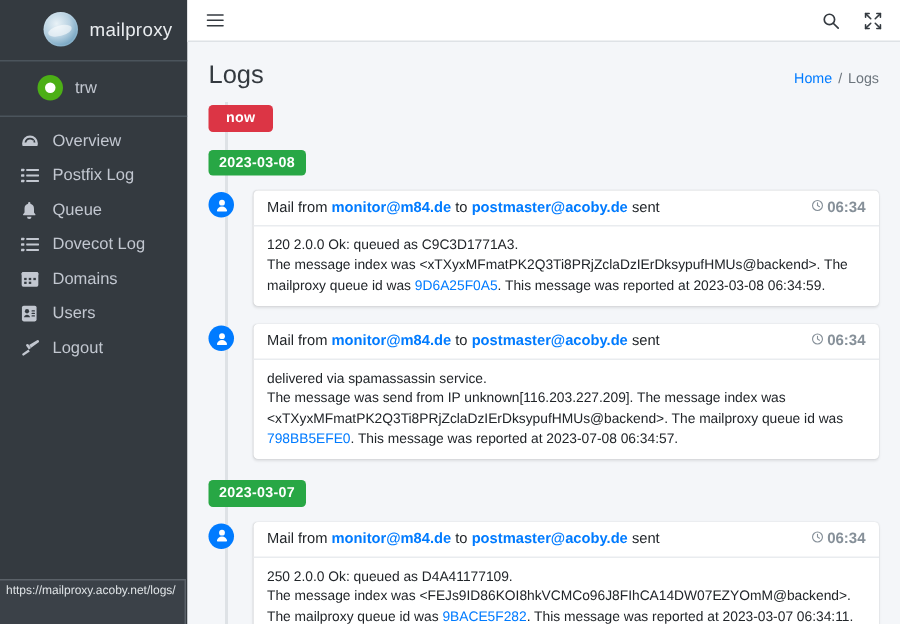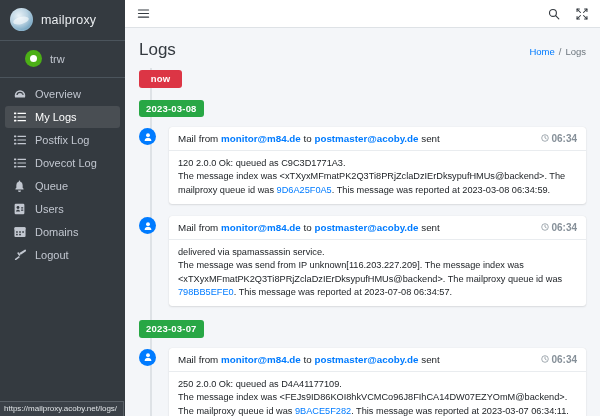--- a/index.html
+++ b/index.html
@@ -15,20 +15,21 @@
   .sidebar {
     width: 125px; height: 416px; flex: 0 0 125px;
     background: #343a40; color: #c2c7d0;
     display: flex; flex-direction: column;
     position: relative;
   }
   .brand {
     display: flex; align-items: center; gap: 8px;
     padding: 8px 10px 9px 10px;
     border-bottom: 1px solid #4b545c;
+    justify-content: flex-end;
   }
   .brand-logo {
     width: 23px; height: 23px; border-radius: 50%;
     background: radial-gradient(circle at 38% 34%, #e9f2f7 0%, #b9d2e2 42%, #7aa8c4 72%, #4d7f9e 100%);
     box-shadow: 0 0 0 1px rgba(255,255,255,.12) inset;
     flex: 0 0 auto; position: relative; overflow: hidden;
   }
   .brand-logo::after {
     content: ""; position: absolute; left: 3px; top: 9px;
     width: 16px; height: 7px; border-radius: 50%;
@@ -119,21 +120,21 @@
   .card-head .ttl { white-space: nowrap; overflow: hidden; text-overflow: ellipsis; }
   .card-head a { color: #007bff; text-decoration: none; font-weight: bold; cursor: pointer; }
   .card-time { color: #869099; font-size: 10px; display: flex; align-items: flex-end; gap: 2px; white-space: nowrap; flex: 0 0 auto; padding-left: 6px; font-weight: bold; }
   .card-body { padding: 6px 9px 7px 9px; font-size: 9.2px; color: #212529; line-height: 1.45; word-break: break-word; }
   .card-body .qid { color: #007bff; text-decoration: none; cursor: pointer; }
 
   
   .statusbar {
     position: absolute; left: 0; bottom: 0; z-index: 20;
     background: #3b4148; color: #dfe3e6;
-    font-size: 8px; padding: 2px 6px 3px 4px;
+    font-size: 8px; padding: 2px 6px 18px 4px;
     border-top: 1px solid #5a6168; border-right: 1px solid #5a6168;
     font-family: "Liberation Sans", sans-serif;
     max-width: 150px; white-space: nowrap; overflow: hidden;
   }
 </style>
 </head>
 <body>
 
 <div id="app">
 
@@ -155,102 +156,89 @@
 
       <div class="nav-item">
         <span class="nav-ico">
           <svg width="12" height="12" viewBox="0 0 16 16" fill="currentColor">
               <path d="M8 3a7 7 0 0 0-7 7c0 .9.17 1.76.47 2.55h13.06c.3-.79.47-1.65.47-2.55a7 7 0 0 0-7-7zm0 2.1a4.9 4.9 0 0 1 4.85 4.2h-1.6A3.3 3.3 0 0 0 8 6.7a3.3 3.3 0 0 0-3.25 2.6h-1.6A4.9 4.9 0 0 1 8 5.1zm2.9 2.2-2.2 2.05a1 1 0 1 0 .72.73L11.6 8z"></path>
             </svg>
         </span>
         <span>Overview</span>
       </div>
 
-      <div class="nav-item active">
+
+      <div class="nav-item">
         <span class="nav-ico">
           <svg width="12" height="12" viewBox="0 0 16 16" fill="currentColor">
               <rect x="0" y="2" width="3" height="2.2" rx=".4"></rect>
               <rect x="4.6" y="2.3" width="11.4" height="1.6" rx=".5"></rect>
               <rect x="0" y="6.9" width="3" height="2.2" rx=".4"></rect>
               <rect x="4.6" y="7.2" width="11.4" height="1.6" rx=".5"></rect>
               <rect x="0" y="11.8" width="3" height="2.2" rx=".4"></rect>
               <rect x="4.6" y="12.1" width="11.4" height="1.6" rx=".5"></rect>
             </svg>
         </span>
-        <span>My Logs</span>
+        <span>Postfix Log</span>
+      </div>
+
+      <div class="nav-item">
+        <span class="nav-ico">
+          <svg width="11" height="12" viewBox="0 0 14 16" fill="currentColor">
+              <path d="M7 16a2 2 0 0 0 2-2H5a2 2 0 0 0 2 2zm5.4-4.3-1.2-1.5V6.6a4.3 4.3 0 0 0-3.2-4.2V1.8a1 1 0 1 0-2 0v.6A4.3 4.3 0 0 0 2.8 6.6v3.6L1.6 11.7a.6.6 0 0 0 .47.98h9.86a.6.6 0 0 0 .47-.98z"></path>
+            </svg>
+        </span>
+        <span>Queue</span>
       </div>
 
       <div class="nav-item">
         <span class="nav-ico">
           <svg width="12" height="12" viewBox="0 0 16 16" fill="currentColor">
               <rect x="0" y="2" width="3" height="2.2" rx=".4"></rect>
               <rect x="4.6" y="2.3" width="11.4" height="1.6" rx=".5"></rect>
               <rect x="0" y="6.9" width="3" height="2.2" rx=".4"></rect>
               <rect x="4.6" y="7.2" width="11.4" height="1.6" rx=".5"></rect>
               <rect x="0" y="11.8" width="3" height="2.2" rx=".4"></rect>
               <rect x="4.6" y="12.1" width="11.4" height="1.6" rx=".5"></rect>
             </svg>
         </span>
-        <span>Postfix Log</span>
-      </div>
-
-      <div class="nav-item">
-        <span class="nav-ico">
-          <svg width="12" height="12" viewBox="0 0 16 16" fill="currentColor">
-              <rect x="0" y="2" width="3" height="2.2" rx=".4"></rect>
-              <rect x="4.6" y="2.3" width="11.4" height="1.6" rx=".5"></rect>
-              <rect x="0" y="6.9" width="3" height="2.2" rx=".4"></rect>
-              <rect x="4.6" y="7.2" width="11.4" height="1.6" rx=".5"></rect>
-              <rect x="0" y="11.8" width="3" height="2.2" rx=".4"></rect>
-              <rect x="4.6" y="12.1" width="11.4" height="1.6" rx=".5"></rect>
-            </svg>
-        </span>
         <span>Dovecot Log</span>
       </div>
 
       <div class="nav-item">
         <span class="nav-ico">
-          <svg width="11" height="12" viewBox="0 0 14 16" fill="currentColor">
-              <path d="M7 16a2 2 0 0 0 2-2H5a2 2 0 0 0 2 2zm5.4-4.3-1.2-1.5V6.6a4.3 4.3 0 0 0-3.2-4.2V1.8a1 1 0 1 0-2 0v.6A4.3 4.3 0 0 0 2.8 6.6v3.6L1.6 11.7a.6.6 0 0 0 .47.98h9.86a.6.6 0 0 0 .47-.98z"></path>
-            </svg>
-        </span>
-        <span>Queue</span>
+          <svg width="12" height="12" viewBox="0 0 16 16" fill="currentColor">
+              <rect x="0.6" y="1.8" width="14.8" height="13" rx="1.4"></rect>
+              <rect x="0.6" y="1.8" width="14.8" height="3.6" rx="1.4" fill="currentColor"></rect>
+              <g fill="#343a40">
+                <rect x="2.8" y="7" width="2.2" height="2"></rect>
+                <rect x="6.9" y="7" width="2.2" height="2"></rect>
+                <rect x="11" y="7" width="2.2" height="2"></rect>
+                <rect x="2.8" y="10.4" width="2.2" height="2"></rect>
+                <rect x="6.9" y="10.4" width="2.2" height="2"></rect>
+              </g>
+            </svg>
+        </span>
+        <span>Domains</span>
       </div>
 
       <div class="nav-item">
         <span class="nav-ico">
           <svg width="11" height="12" viewBox="0 0 14 16" fill="currentColor">
               <rect x="0.5" y="1" width="13" height="14" rx="1.6"></rect>
               <g fill="#343a40">
                 <circle cx="5" cy="6" r="1.9"></circle>
                 <path d="M2.3 11.4c.2-1.5 1.4-2.4 2.7-2.4s2.5.9 2.7 2.4z"></path>
                 <rect x="9" y="5.2" width="3.1" height="1.1" rx=".5"></rect>
                 <rect x="9" y="7.4" width="3.1" height="1.1" rx=".5"></rect>
                 <rect x="9" y="9.6" width="3.1" height="1.1" rx=".5"></rect>
               </g>
             </svg>
         </span>
         <span>Users</span>
-      </div>
-
-      <div class="nav-item">
-        <span class="nav-ico">
-          <svg width="12" height="12" viewBox="0 0 16 16" fill="currentColor">
-              <rect x="0.6" y="1.8" width="14.8" height="13" rx="1.4"></rect>
-              <rect x="0.6" y="1.8" width="14.8" height="3.6" rx="1.4" fill="currentColor"></rect>
-              <g fill="#343a40">
-                <rect x="2.8" y="7" width="2.2" height="2"></rect>
-                <rect x="6.9" y="7" width="2.2" height="2"></rect>
-                <rect x="11" y="7" width="2.2" height="2"></rect>
-                <rect x="2.8" y="10.4" width="2.2" height="2"></rect>
-                <rect x="6.9" y="10.4" width="2.2" height="2"></rect>
-              </g>
-            </svg>
-        </span>
-        <span>Domains</span>
       </div>
 
       <div class="nav-item">
         <span class="nav-ico">
           <svg width="12" height="12" viewBox="0 0 16 16" fill="currentColor">
               <path d="M1.2 13.2 6.6 9.4l1.2 1.6-5 3.5a1 1 0 0 1-1.5-1.3zM15.4 3.2 9 7.8 7.2 5.3 14.3 1a.8.8 0 0 1 1.1 2.2z"></path>
               <path d="M4.6 6.1 7 9.4l1.9-1.4L6.5 4.7a1.2 1.2 0 0 0-1.9 1.4z"></path>
             </svg>
         </span>
         <span>Logout</span>

